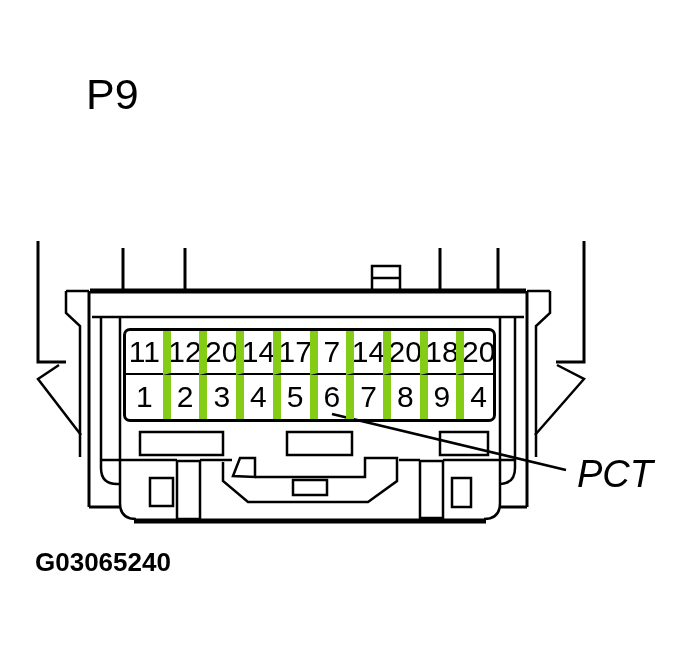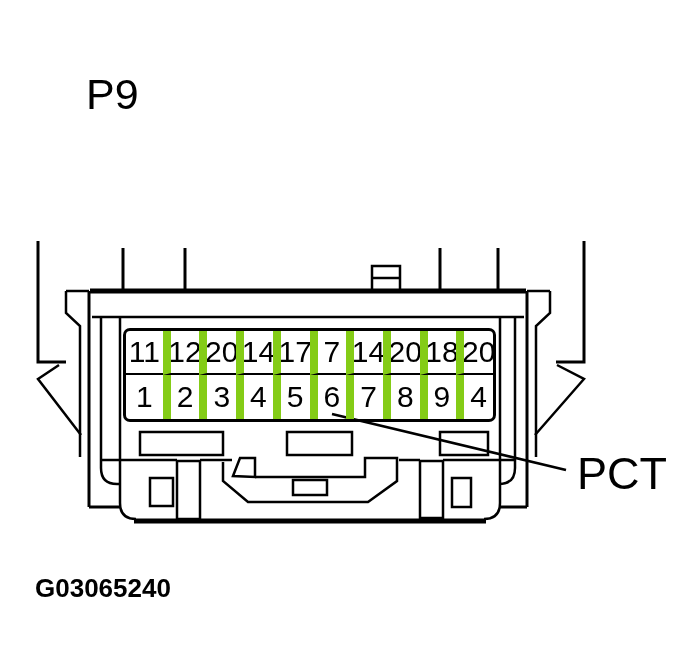--- a/index.html
+++ b/index.html
@@ -30,24 +30,24 @@
   .pin-cell{
     display:flex;align-items:center;justify-content:center;
     font-size:30px;
     border-left:8px solid #84cc16;
     overflow:hidden;
   }
   .pin-cell:nth-child(10n+1){border-left:none;}
   .pin-cell:nth-child(-n+10){border-bottom:2px solid #000;}
   .callout-label{
     position:absolute;left:577px;top:452px;
-    font-size:45px;line-height:44px;white-space:nowrap;
+    font-size:38px;line-height:44px;white-space:nowrap;font-style:italic;
   }
   .figure-id{
-    position:absolute;left:35px;top:573px;
+    position:absolute;left:35px;top:547px;
     font-size:26px;font-weight:bold;white-space:nowrap;
   }
 </style>
 </head>
 <body>
 
 <div class="stage">
 
   <svg class="diagram-svg" width="693" height="645" viewBox="0 0 693 645">
     <g stroke="#000000" fill="none" stroke-width="2.5">

